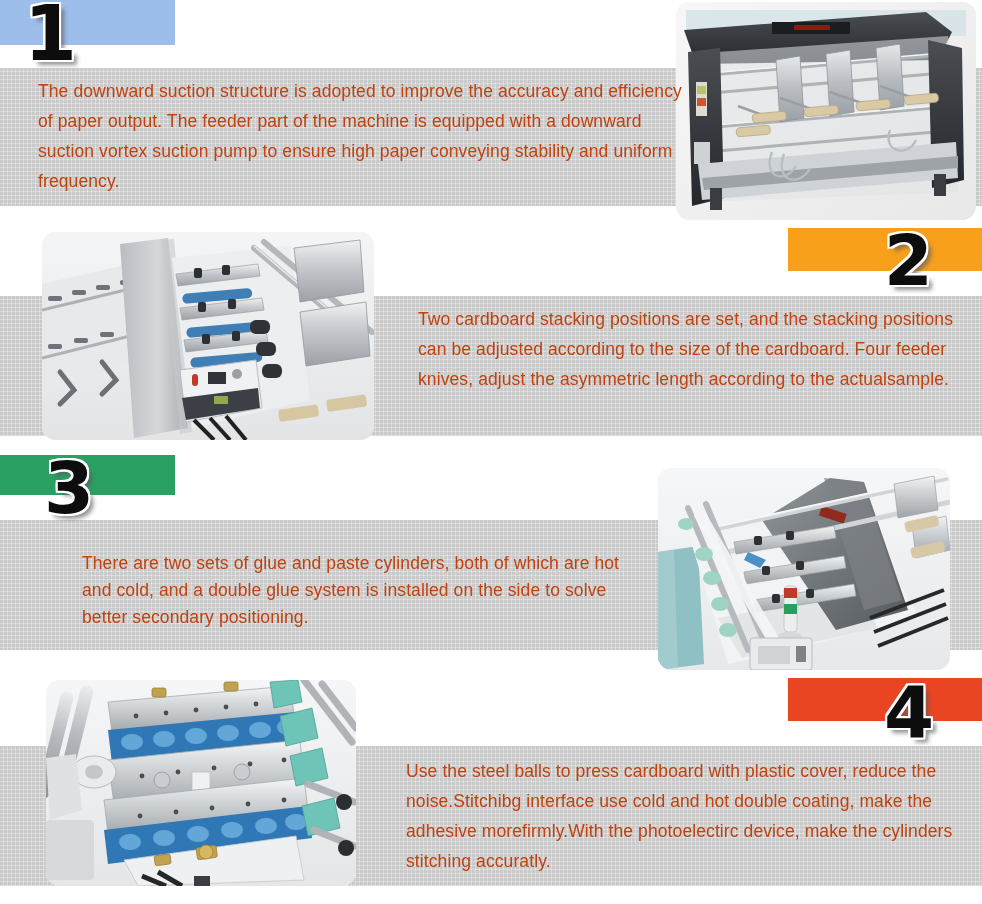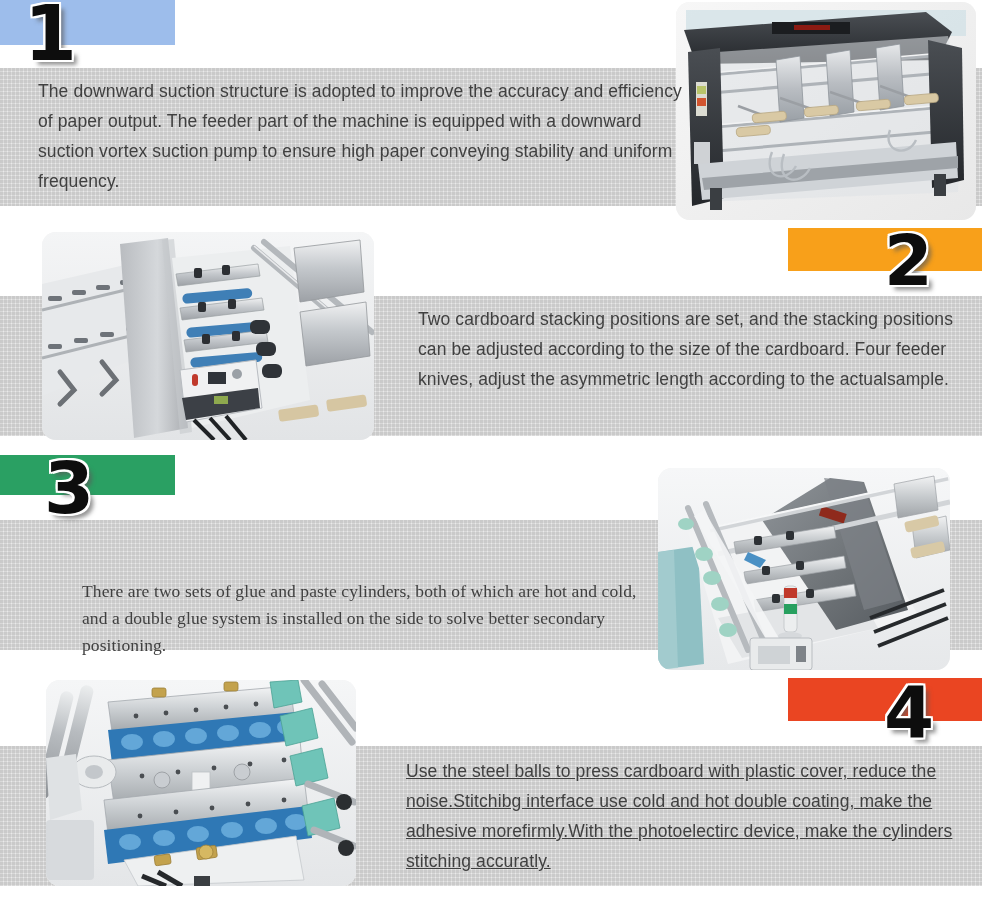--- a/index.html
+++ b/index.html
@@ -52,30 +52,30 @@
        5px 5px 4px rgba(90,90,90,0.65);
   }
   .num1{ left:24px;  top:-4px;  font-size:76px; }
   .num2{ left:884px; top:226px; font-size:70px; }
   .num3{ left:44px;  top:452px; font-size:72px; }
   .num4{ left:884px; top:676px; font-size:72px; }
 
   
   .copy{
     position:absolute; z-index:5;
-    color:#404040;
+    color:#c2410c;
     font-size:17.5px;
     line-height:30px;
     letter-spacing:0.1px;
     white-space:pre-line;
   }
   .copy1{ left:38px;  top:76px;  width:648px; }
   .copy2{ left:418px; top:304px; width:560px; }
-  .copy3{ left:82px;  top:578px; width:556px; line-height:27px;font-family:Liberation Serif, serif; }
-  .copy4{ left:406px; top:756px; width:564px;text-decoration:underline; }
+  .copy3{ left:82px;  top:550px; width:556px; line-height:27px; }
+  .copy4{ left:406px; top:756px; width:564px; }
 
   
   .photo{
     position:absolute; z-index:4;
     border-radius:14px;
     overflow:hidden;
     background:#f2f2f2;
     box-shadow:0 0 0 0 rgba(0,0,0,0);
   }
   .photo svg{ display:block; width:100%; height:100%; }

